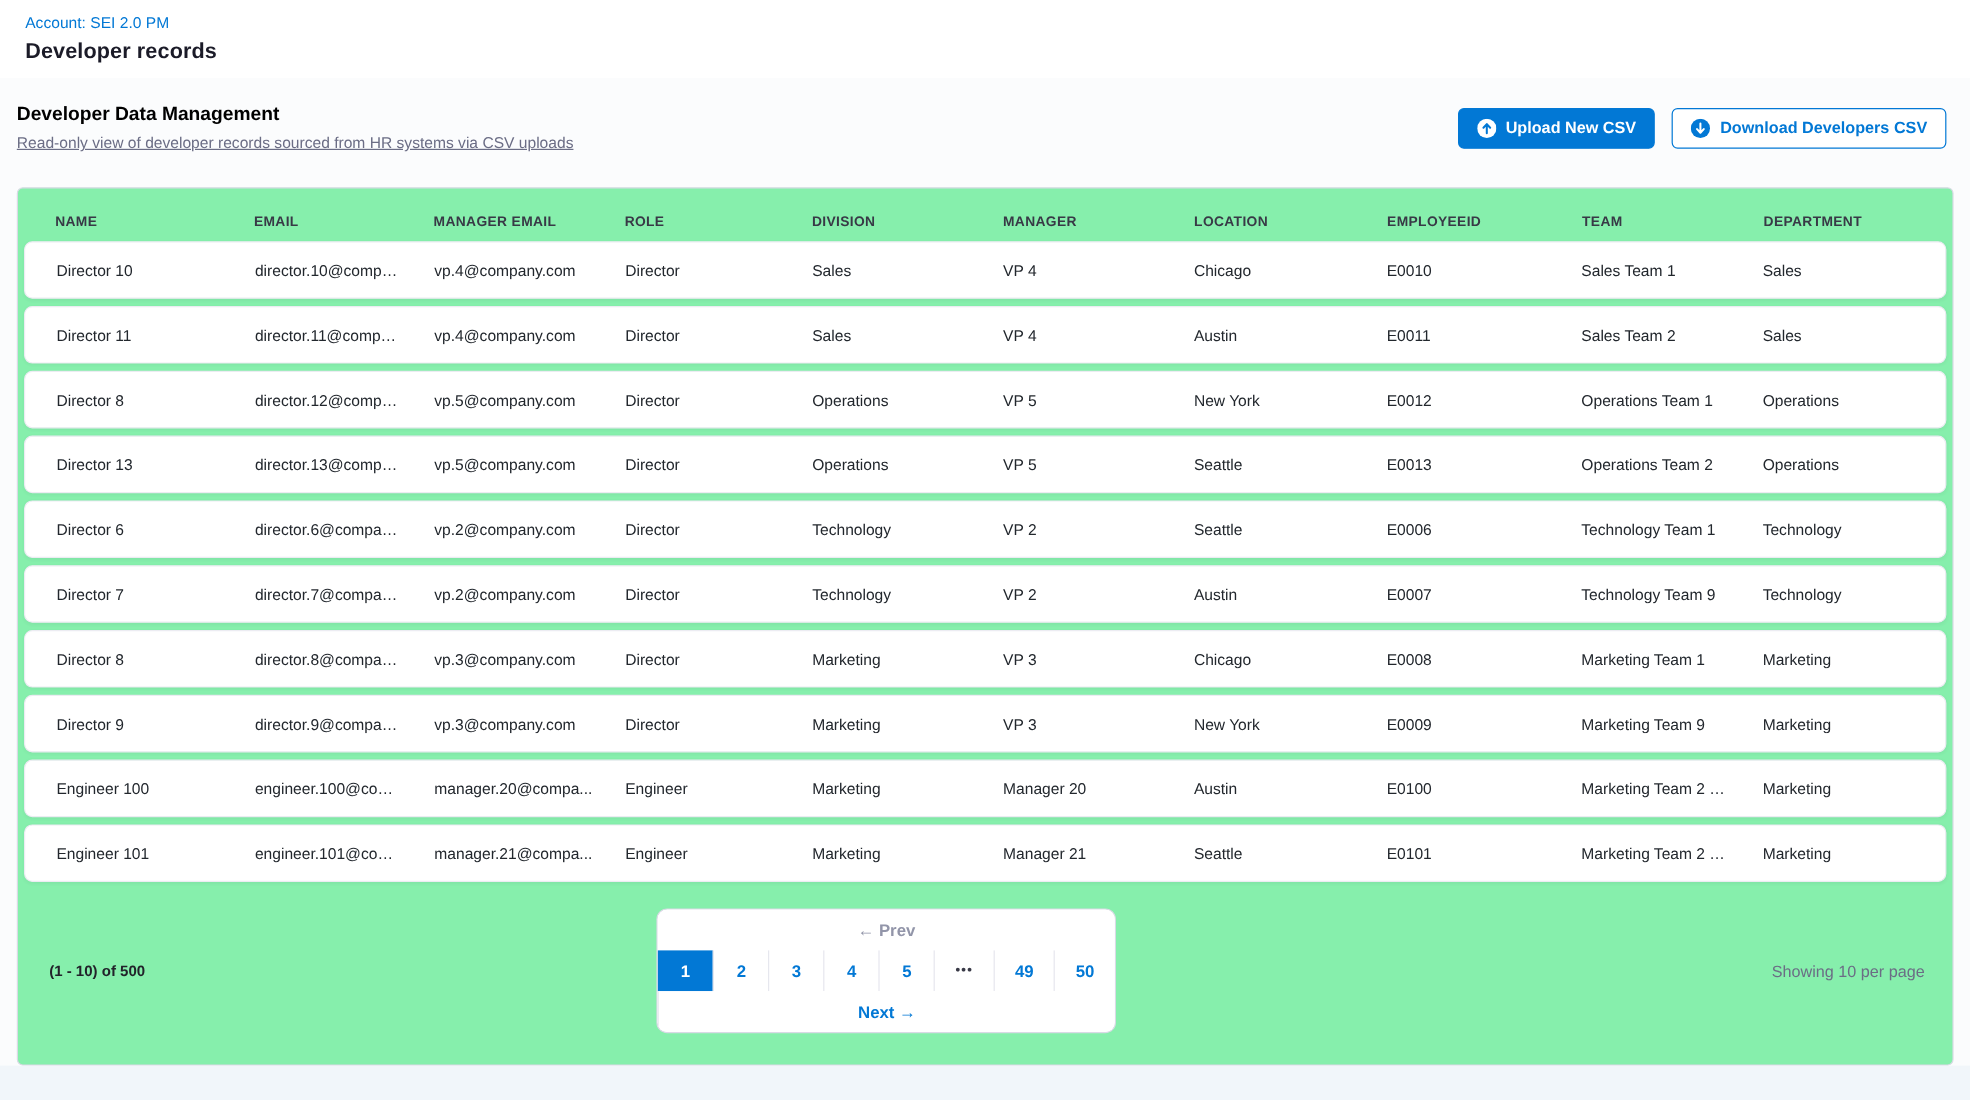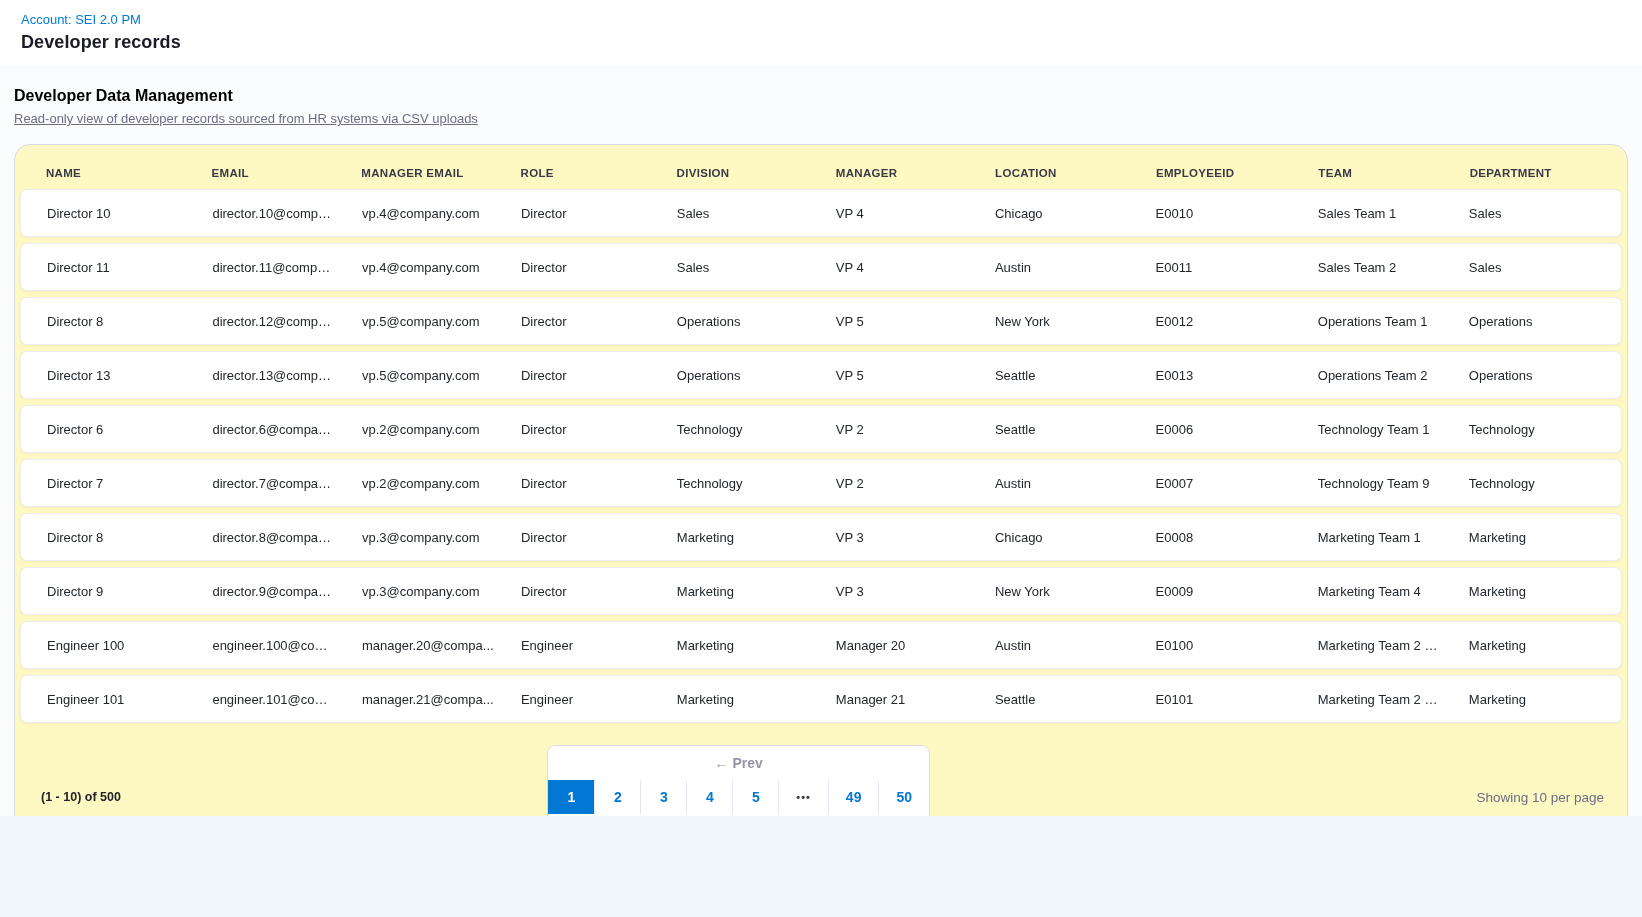--- a/index.html
+++ b/index.html
@@ -2,21 +2,21 @@
 <html><head>
 <meta charset="utf-8">
 <style>
   * { box-sizing: border-box; margin: 0; padding: 0; }
   html, body { width: 100%; height: 100%; }
   body {
     font-family: "Liberation Sans", sans-serif;
     background: #f1f6fa;
     color: #22222a;
   }
-  .page { width: 1642px; height: 816px; overflow: hidden; background: #f1f6fa; }
+  .page { width: 1642px; height: 917px; overflow: hidden; background: #f1f6fa; }
 
   
   .top-header { background: #ffffff; padding: 10px 21px 12px 21px; }
   .account-link {
     color: #0278d5; font-size: 13px; text-decoration: none; display: inline-block; cursor: pointer;
   }
   .page-title { font-size: 18px; font-weight: 700; color: #1b1b28; margin-top: 4px; letter-spacing: 0.1px; }
 
   
   .tabbar { background: #ffffff; border-bottom: 1px solid #e4e5ec; padding: 0 12px; display: flex; gap: 8px; }
@@ -39,22 +39,22 @@
   .btn {
     display: inline-flex; align-items: center; gap: 8px; font-family: inherit;
     font-size: 13.5px; font-weight: 700; border-radius: 5px; padding: 8px 15px; cursor: pointer;
   }
   .btn-primary { background: #0278d5; color: #ffffff; border: 1px solid #0278d5; }
   .btn-outline { background: #ffffff; color: #0278d5; border: 1.5px solid #0278d5; }
   .btn svg { display: block; }
 
   
   .card {
-    background: #fef9c3; border: 1px solid #d9dae5; border-radius: 16px;
-    margin: 0 14px; padding: 10px 5px 26px 5px;
+    background: #86efac; border: 1px solid #d9dae5; border-radius: 5px;
+    margin: 12px 14px; padding: 10px 5px 26px 5px;
   }
   .tgrid {
     display: grid;
     grid-template-columns: 1.04fr 0.94fr 1fr 0.98fr 1fr 1fr 1.01fr 1.02fr 0.95fr 1.12fr;
     align-items: center;
   }
   .thead { padding: 12px 0 10px 0; }
   .thcell {
     font-size: 11.5px; font-weight: 700; color: #383946; text-transform: uppercase;
     letter-spacing: 0.3px; padding-left: 26px; white-space: nowrap; overflow: hidden;
@@ -101,20 +101,40 @@
     <div class="page-title">Developer records</div>
   </div>
 
 
   <div class="section">
 
     <div class="section-head">
       <div>
         <div class="section-title">Developer Data Management</div>
         <div class="section-sub">Read-only view of developer records sourced from HR systems via CSV uploads</div>
+      </div>
+      <div class="head-actions">
+        <button class="btn btn-primary">
+          <span>
+            <svg width="16" height="16" viewBox="0 0 16 16">
+              <circle cx="8" cy="8" r="8" fill="#ffffff"></circle>
+              <path d="M8 12 V5 M5.2 7.4 L8 4.4 L10.8 7.4" stroke="#0278d5" stroke-width="1.7" fill="none" stroke-linecap="round" stroke-linejoin="round"></path>
+            </svg>
+          </span>
+          <span>Upload New CSV</span>
+        </button>
+        <button class="btn btn-outline">
+          <span>
+            <svg width="16" height="16" viewBox="0 0 16 16">
+              <circle cx="8" cy="8" r="8" fill="#0278d5"></circle>
+              <path d="M8 4 V11 M5.2 8.6 L8 11.6 L10.8 8.6" stroke="#ffffff" stroke-width="1.7" fill="none" stroke-linecap="round" stroke-linejoin="round"></path>
+            </svg>
+          </span>
+          <span>Download Developers CSV</span>
+        </button>
       </div>
     </div>
 
     <div class="card">
       <div class="tgrid thead">
           <div class="thcell">NAME</div>
           <div class="thcell">EMAIL</div>
           <div class="thcell">MANAGER EMAIL</div>
           <div class="thcell">ROLE</div>
           <div class="thcell">DIVISION</div>
@@ -211,21 +231,21 @@
           </div>
           <div class="tgrid trow">
             <div class="tcell">Director 9</div>
             <div class="tcell">director.9@company....</div>
             <div class="tcell">vp.3@company.com</div>
             <div class="tcell">Director</div>
             <div class="tcell">Marketing</div>
             <div class="tcell">VP 3</div>
             <div class="tcell">New York</div>
             <div class="tcell">E0009</div>
-            <div class="tcell">Marketing Team 4</div>
+            <div class="tcell">Marketing Team 9</div>
             <div class="tcell">Marketing</div>
           </div>
           <div class="tgrid trow">
             <div class="tcell">Engineer 100</div>
             <div class="tcell">engineer.100@comp...</div>
             <div class="tcell">manager.20@compa...</div>
             <div class="tcell">Engineer</div>
             <div class="tcell">Marketing</div>
             <div class="tcell">Manager 20</div>
             <div class="tcell">Austin</div>

